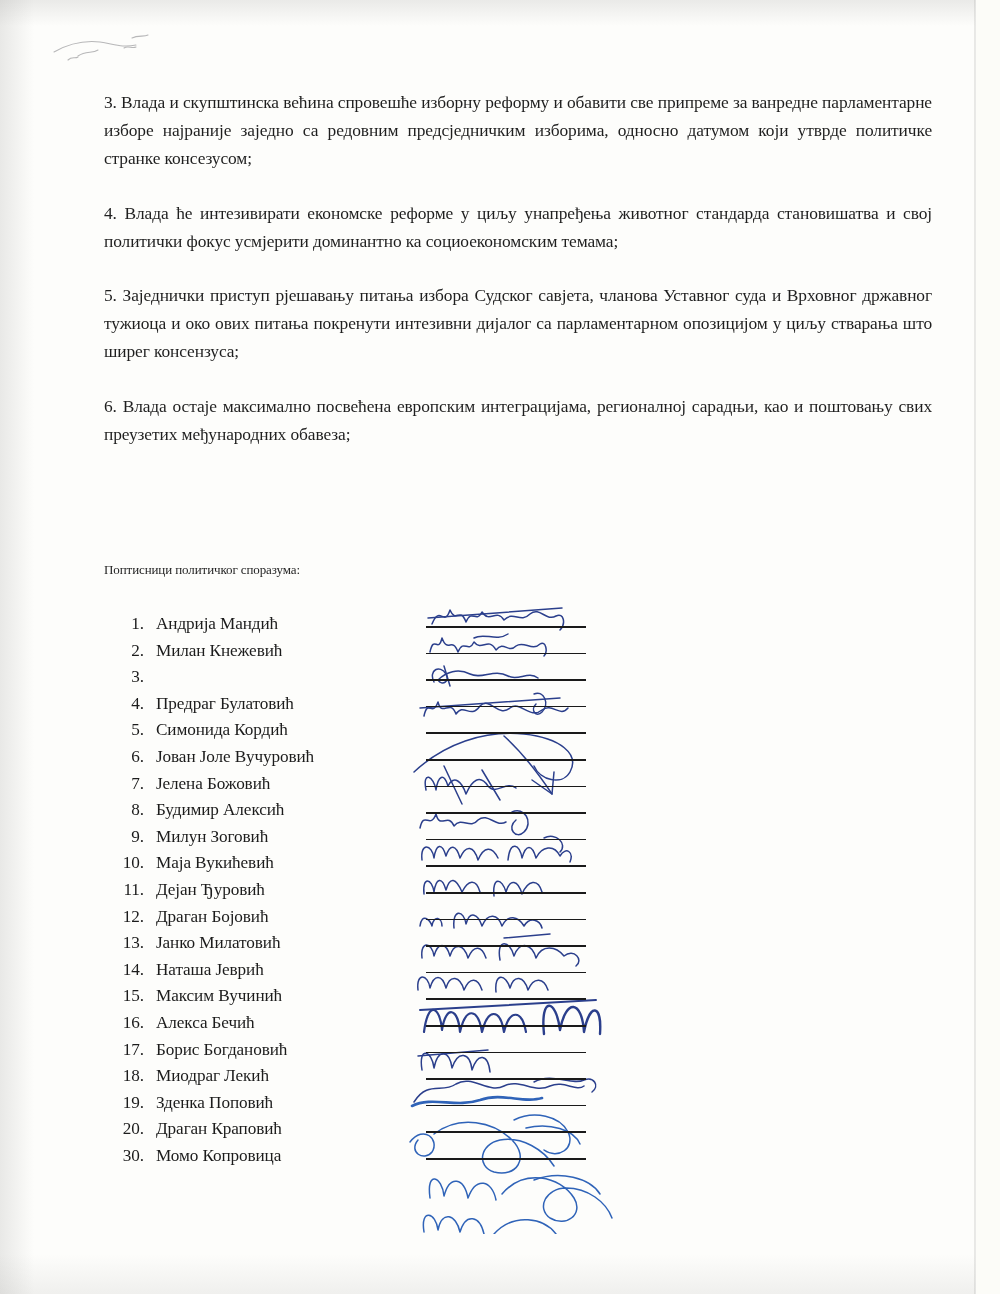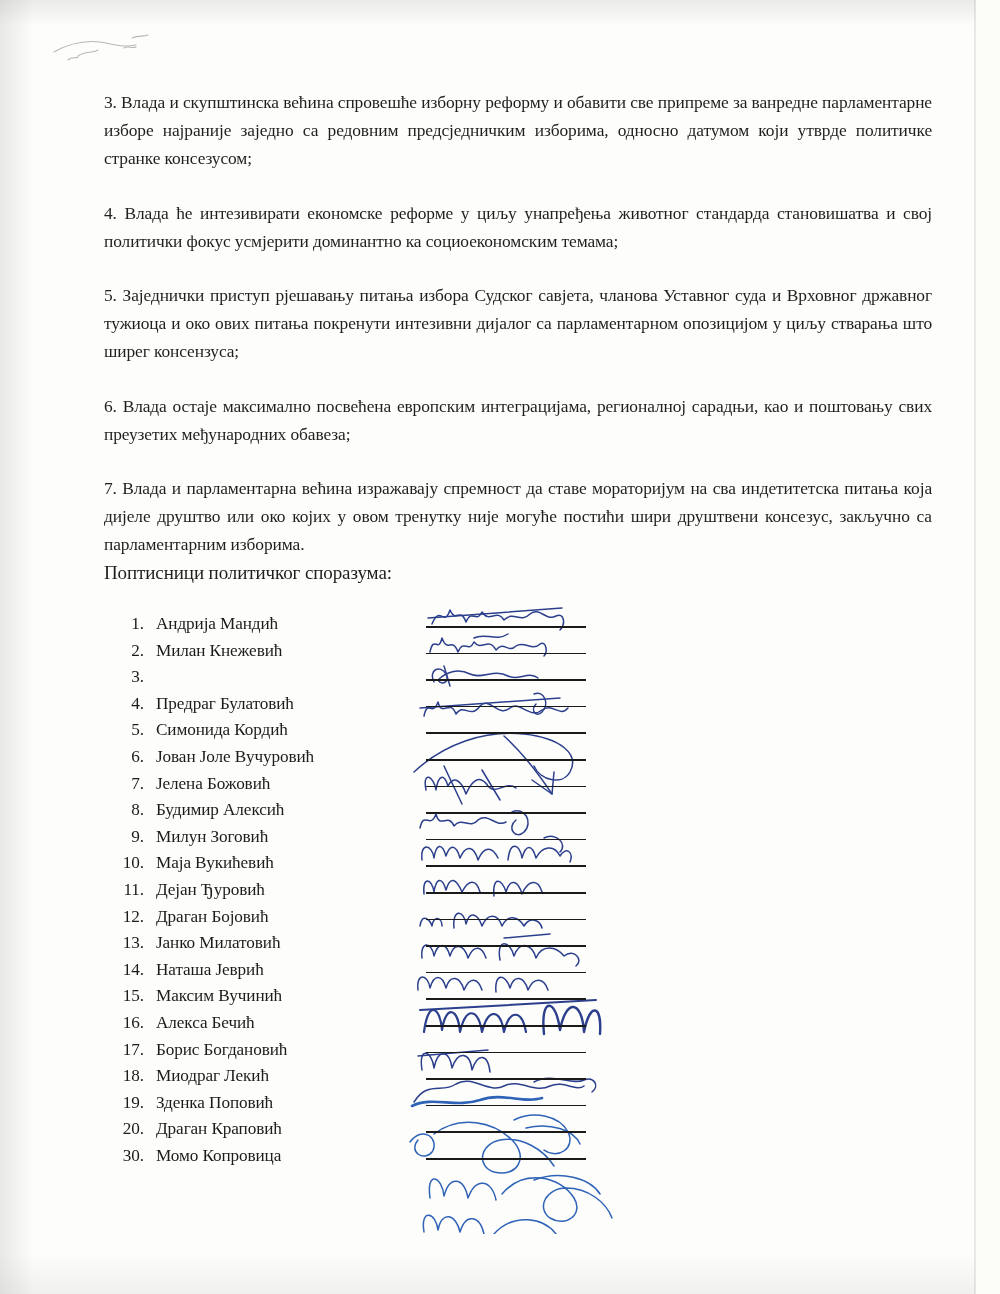--- a/index.html
+++ b/index.html
@@ -77,21 +77,21 @@
     text-justify: inter-word;
     color: #1f1f1f;
     letter-spacing: -0.1px;
   }
   p.para:last-of-type { margin-bottom: 0; }
 
   .signatories-heading {
     position: absolute;
     left: 104px;
     top: 562px;
-    font-size: 19px;
+    font-size: 13px;
     color: #1f1f1f;
     letter-spacing: -0.1px;
   }
 
   
   .signatory-list {
     position: absolute;
     left: 104px;
     top: 614px;
     width: 340px;
@@ -158,21 +158,20 @@
       <path d="M20 34 C 24 30, 27 33, 30 31"></path>
       <path d="M76 22 C 80 19, 84 23, 88 21"></path>
     </g>
   </svg>
 
   <div class="content">
     <p class="para">3.  Влада и скупштинска већина спровешће изборну реформу и обавити све припреме за ванредне парламентарне изборе најраније заједно са редовним предсједничким изборима, односно датумом који утврде политичке странке консезусом;</p>
     <p class="para">4. Влада ће интезивирати економске реформе у циљу унапређења животног стандарда становишатва и свој политички фокус усмјерити доминантно ка социоекономским темама;</p>
     <p class="para">5. Заједнички приступ рјешавању питања избора Судског савјета, чланова Уставног суда и Врховног државног тужиоца и око ових питања покренути интезивни дијалог са парламентарном опозицијом у циљу стварања што ширег консензуса;</p>
     <p class="para">6. Влада остаје максимално посвећена европским интеграцијама, регионалној сарадњи, као и поштовању свих преузетих међународних обавеза;</p>
-    <p class="para">7. Влада и парламентарна већина изражавају спремност да ставе мораторијум на сва индетитетска питања која дијеле друштво или око којих у овом тренутку није могуће постићи шири друштвени консезус, закључно са парламентарним изборима.</p>
   </div>
 
   <div class="signatories-heading">Поптисници политичког споразума:</div>
 
   <ol class="signatory-list" id="signatory-list">
       <li class="signatory-row">
         <span class="signatory-num">1.</span>
         <span class="signatory-name">Андрија Мандић</span>
       </li>
       <li class="signatory-row">

